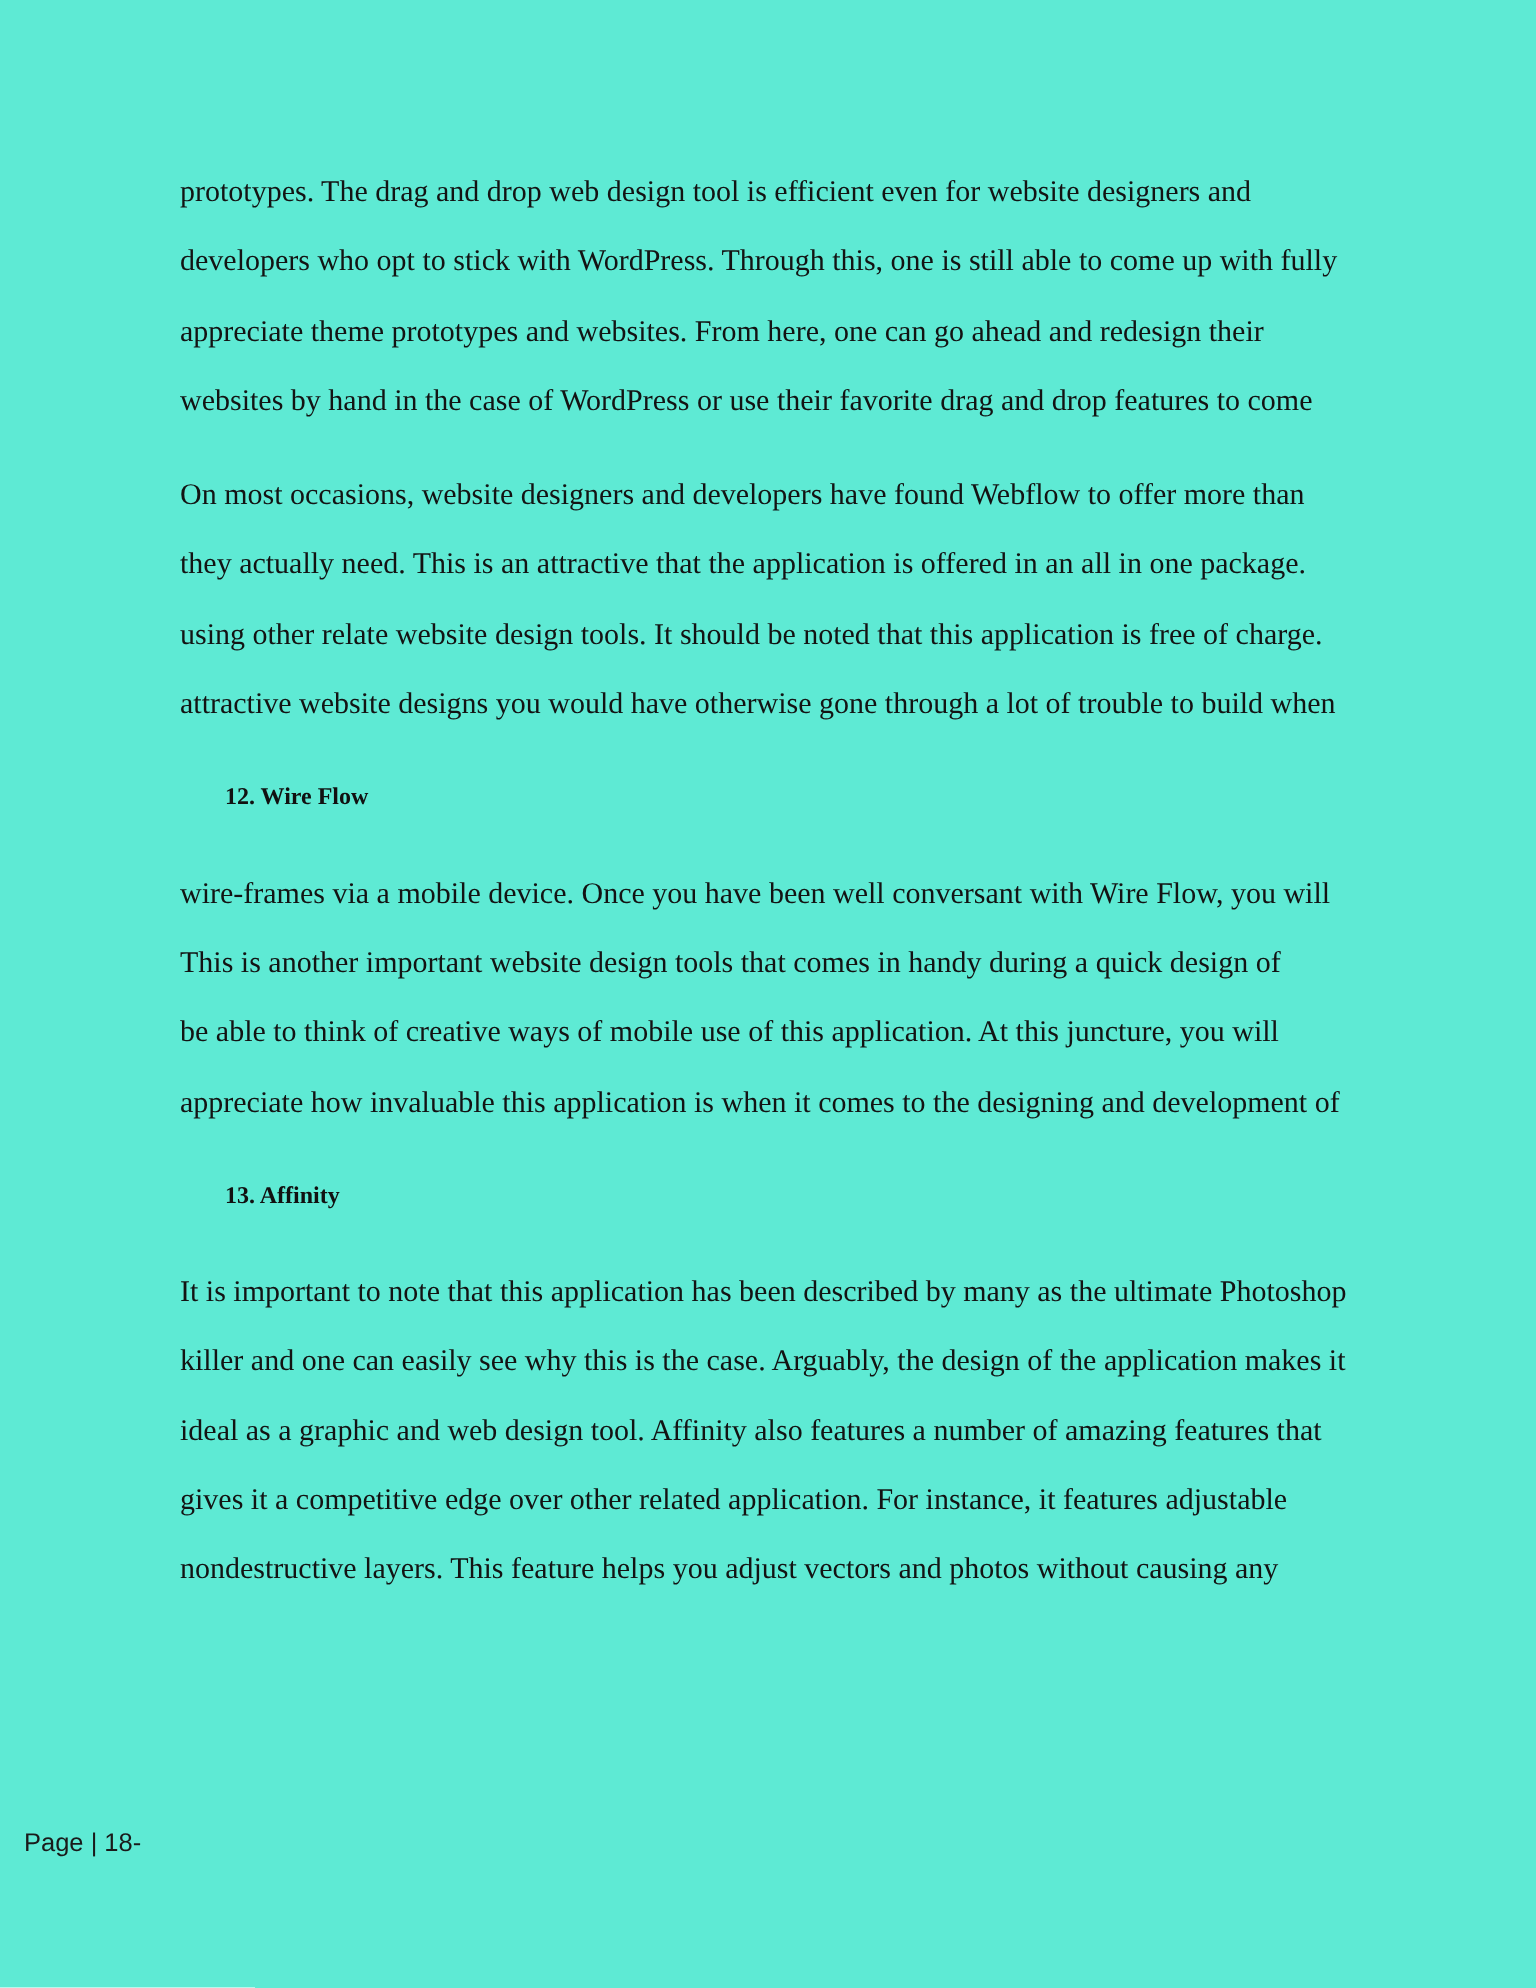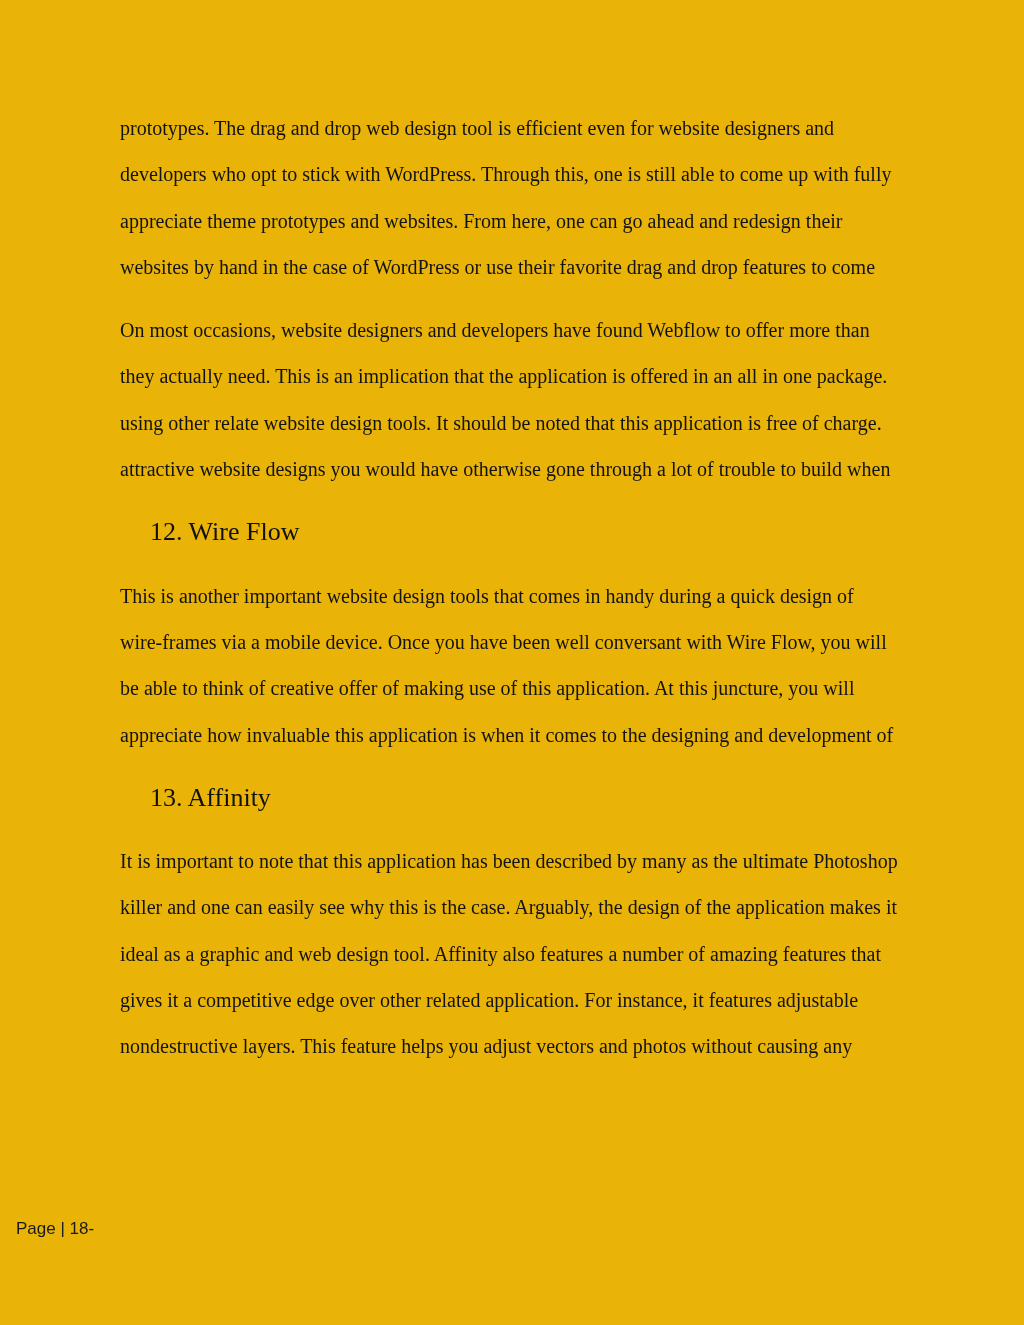--- a/index.html
+++ b/index.html
@@ -1,39 +1,39 @@
 <!DOCTYPE html>
 <html><head>
 <meta charset="utf-8">
 <style>
   html, body { margin: 0; padding: 0; background: #ffffff; }
   .page {
     position: relative;
     width: 1024px;
     height: 1325px;
-    background: #eab308;
+    background: #5eead4;
     overflow: hidden;
     font-family: "Liberation Serif", serif;
   }
   .content {
     position: absolute;
     top: 105px;
     left: 120px;
     width: 786px;
   }
   .para { margin: 0 0 17px 0; padding: 0; }
   .line {
     font-size: 20px;
     line-height: 46.3px;
     color: #131313;
     white-space: nowrap;
   }
   .heading {
-    font-size: 26px;
-    font-weight: normal;
+    font-size: 16px;
+    font-weight: bold;
     line-height: 46.3px;
     color: #111111;
     margin: 0 0 17px 30px;
     white-space: nowrap;
   }
   .page-footer {
     position: absolute;
     top: 1219px;
     left: 16px;
     width: 100%;
@@ -53,31 +53,31 @@
 
     <section class="para">
       <div class="line">prototypes. The drag and drop web design tool is efficient even for website designers and</div>
       <div class="line">developers who opt to stick with WordPress. Through this, one is still able to come up with fully</div>
       <div class="line">appreciate theme prototypes and websites. From here, one can go ahead and redesign their</div>
       <div class="line">websites by hand in the case of WordPress or use their favorite drag and drop features to come</div>
     </section>
 
     <section class="para">
       <div class="line">On most occasions, website designers and developers have found Webflow to offer more than</div>
-      <div class="line">they actually need. This is an implication that the application is offered in an all in one package.</div>
+      <div class="line">they actually need. This is an attractive that the application is offered in an all in one package.</div>
       <div class="line">using other relate website design tools. It should be noted that this application is free of charge.</div>
       <div class="line">attractive website designs you would have otherwise gone through a lot of trouble to build when</div>
     </section>
 
     <h2 class="heading">12. Wire Flow</h2>
 
     <section class="para">
+      <div class="line">wire-frames via a mobile device. Once you have been well conversant with Wire Flow, you will</div>
       <div class="line">This is another important website design tools that comes in handy during a quick design of</div>
-      <div class="line">wire-frames via a mobile device. Once you have been well conversant with Wire Flow, you will</div>
-      <div class="line">be able to think of creative offer of making use of this application. At this juncture, you will</div>
+      <div class="line">be able to think of creative ways of mobile use of this application. At this juncture, you will</div>
       <div class="line">appreciate how invaluable this application is when it comes to the designing and development of</div>
     </section>
 
     <h2 class="heading">13. Affinity</h2>
 
     <section class="para">
       <div class="line">It is important to note that this application has been described by many as the ultimate Photoshop</div>
       <div class="line">killer and one can easily see why this is the case. Arguably, the design of the application makes it</div>
       <div class="line">ideal as a graphic and web design tool. Affinity also features a number of amazing features that</div>
       <div class="line">gives it a competitive edge over other related application. For instance, it features adjustable</div>

